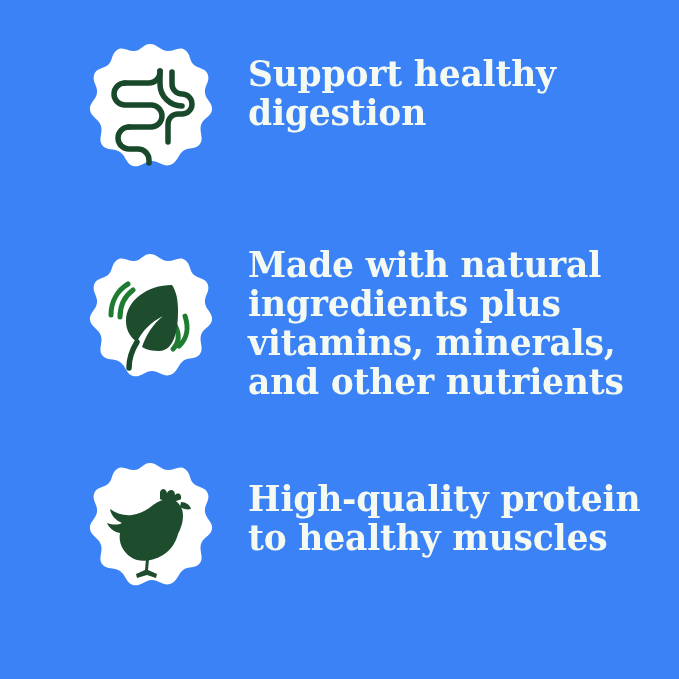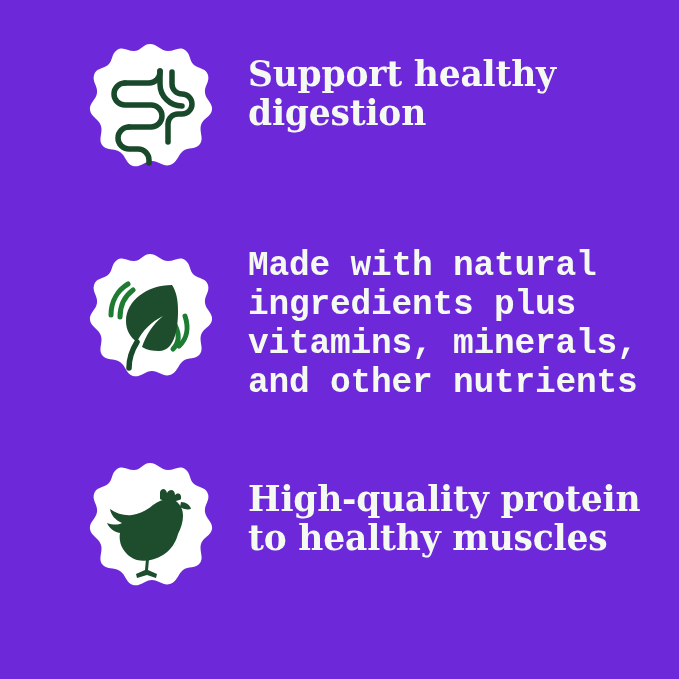--- a/index.html
+++ b/index.html
@@ -11,21 +11,21 @@
     height: 679px;
     overflow: hidden;
     background: #13ad2b;
     font-family: "DejaVu Serif", "Liberation Serif", serif;
   }
 
   #page {
     position: relative;
     width: 679px;
     height: 679px;
-    background: #6d28d9;
+    background: #3b82f6;
   }
 
   .feature-row {
     position: absolute;
     left: 0;
     width: 679px;
     display: flex;
     align-items: center;
   }
 
@@ -58,21 +58,21 @@
     color: #f4faf2;
     font-weight: bold;
     font-size: 34.5px;
     line-height: 1.13;
     letter-spacing: -0.2px;
     font-family: "DejaVu Serif", "Liberation Serif", serif;
     white-space: pre-line;
   }
 
   #row-1 .feature-text { top: 12px; }
-  #row-2 .feature-text { top: -7px; font-family: Liberation Mono, monospace; }
+  #row-2 .feature-text { top: -7px; }
   #row-3 .feature-text { top: 18px; }
 
   .scallop { fill: #ffffff; }
   .icon-dark  { fill: none; stroke: #17492a; }
   .icon-dark-f { fill: #1d4d2c; }
   .icon-mid   { fill: none; stroke: #1d7b32; }
 </style>
 </head>
 <body>
 

